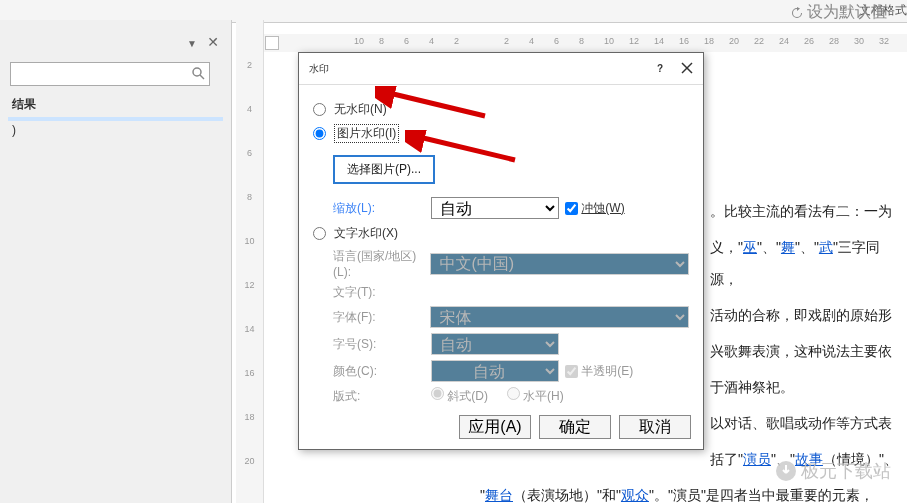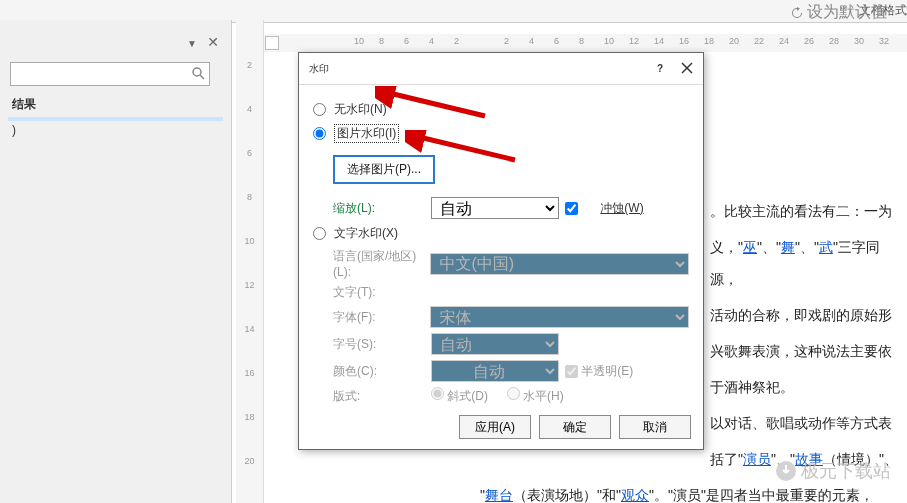--- a/index.html
+++ b/index.html
@@ -163,21 +163,21 @@
     font-size: 12px;
   }
   .form-row {
     display: flex;
     align-items: center;
     margin: 5px 0 5px 20px;
     gap: 6px;
   }
   .form-row .lbl {
     width: 92px;
-    color: #15803d;
+    color: #3b82f6;
   }
   .form-row.disabled .lbl,
   .form-row.disabled select,
   .form-row.disabled .faux-input,
   .form-row.disabled label { color: #999; }
   select, .faux-input {
     height: 22px;
     border: 1px solid #888;
     background: #fff;
     padding: 0 4px;
@@ -196,37 +196,37 @@
     position: absolute;
     bottom: 10px; right: 12px;
     display: flex;
     gap: 8px;
   }
   .dlg-footer button {
     width: 72px; height: 24px;
     border: 1px solid #888;
     background: #f5f5f5;
     cursor: pointer;
-    font-size: 12px;
+    font-size: 16px;
   }
   .arrow {
     position: absolute;
     z-index: 20;
     pointer-events:none;
   }
   .watermark {
     position: absolute;
     right: 16px; bottom: 20px;
     color: #bdbdbd;
     font-size: 18px;
     z-index: 5;
     display:flex; align-items:center; gap:4px;
     opacity:0.9;
   }
-  .u { text-decoration: underline; margin-left: 19px; }
+  .u { text-decoration: underline; }
 </style>
 </head>
 <body>
 
 <div class="top-bar">
   <span>文档格式</span>
   <span class="top-right">
     <svg width="12" height="12" viewBox="0 0 12 12">
         <path d="M6 1a5 5 0 1 0 5 5h-1a4 4 0 1 1-4-4v2l3-2.5L6 0z" fill="#888"></path>
       </svg>

